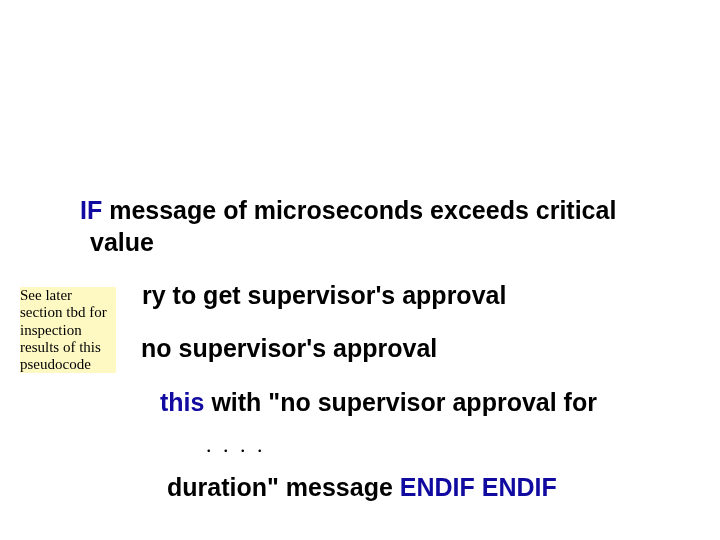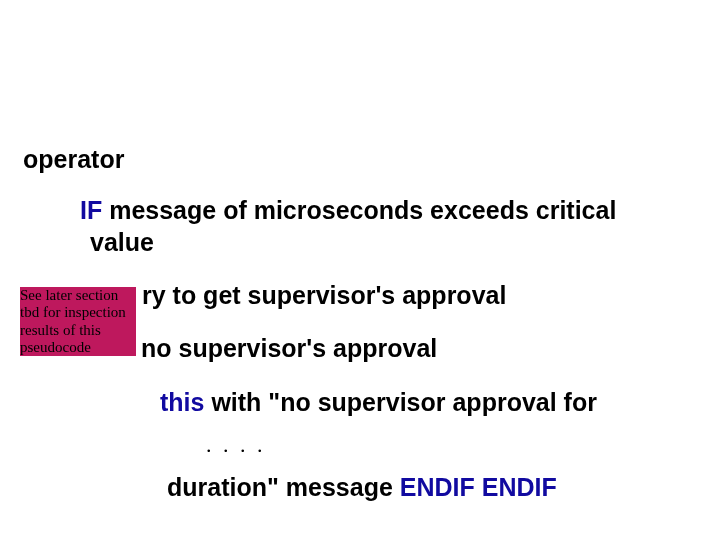--- a/index.html
+++ b/index.html
@@ -36,22 +36,22 @@
     font-size: 25px;
     color: #000;
     white-space: nowrap;
   }
   .kw { color: #110aa0; }
   .normal { color: #000; }
   .note {
     position: absolute;
     left: 20px;
     top: 287px;
-    width: 116px;
-    background: #be185d;
+    width: 96px;
+    background: #fef9c3;
     font-family: "Times New Roman", Times, serif;
     font-size: 15px;
     line-height: 1.15;
     color: #000;
     font-weight: normal;
     padding: 0;
   }
   .dots {
     position: absolute;
     left: 206px;
@@ -63,23 +63,20 @@
     color: #000;
   }
 </style>
 </head>
 <body>
 
 <div class="slide">
 
 
 
-  <div class="line" style="left:23px; top:145px;">
-    <span class="normal">operator</span>
-  </div>
 
   <div class="line" style="left:80px; top:196px;">
     <span class="kw">IF</span><span class="normal"> message of microseconds exceeds critical</span>
   </div>
 
   <div class="line" style="left:80px; top:228px;margin-left:10px;">
     <span class="normal">value</span>
   </div>
 
   <div class="line" style="left:142px; top:281px;">

